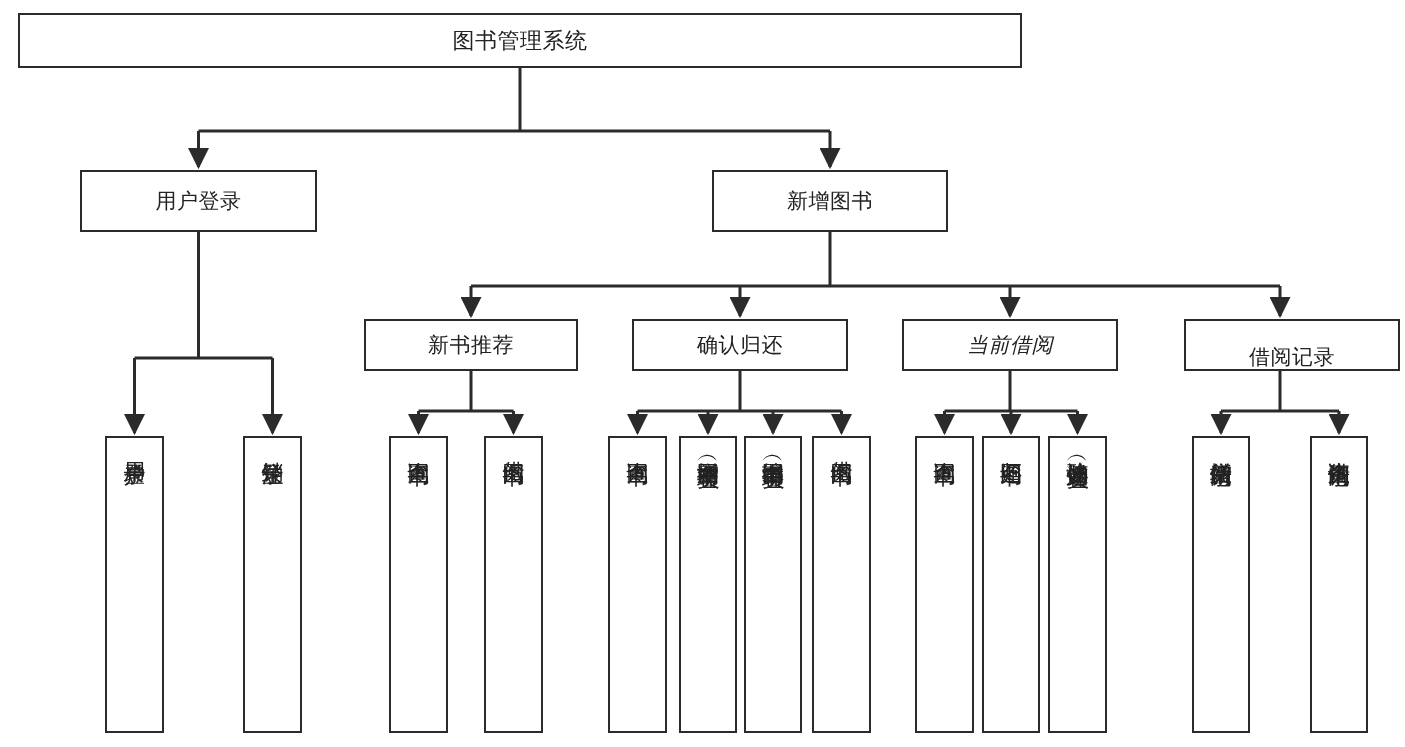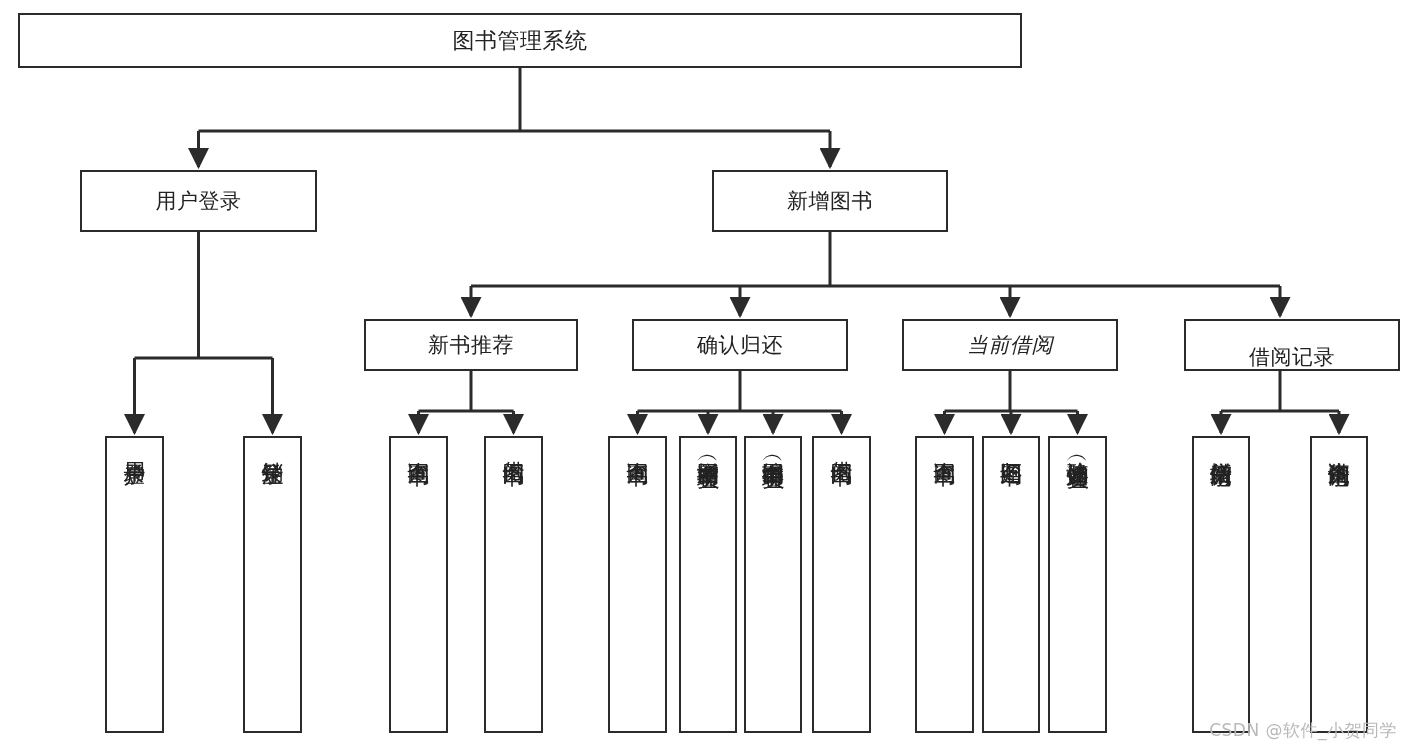--- a/index.html
+++ b/index.html
@@ -184,14 +184,13 @@
         <span class="node-label">确认归还（管理员）</span>
       </div>
       <div class="node vert level-3" style="left: 1192px; top: 436px; width: 58px; height: 297px;">
         <span class="node-label">新增借阅记录</span>
       </div>
       <div class="node vert level-3" style="left: 1310px; top: 436px; width: 58px; height: 297px;">
         <span class="node-label">查询借阅记录</span>
       </div>
     </div>
 
-  <div class="watermark">CSDN @软件_小贺同学</div>
 </div>
 
 </body></html>

